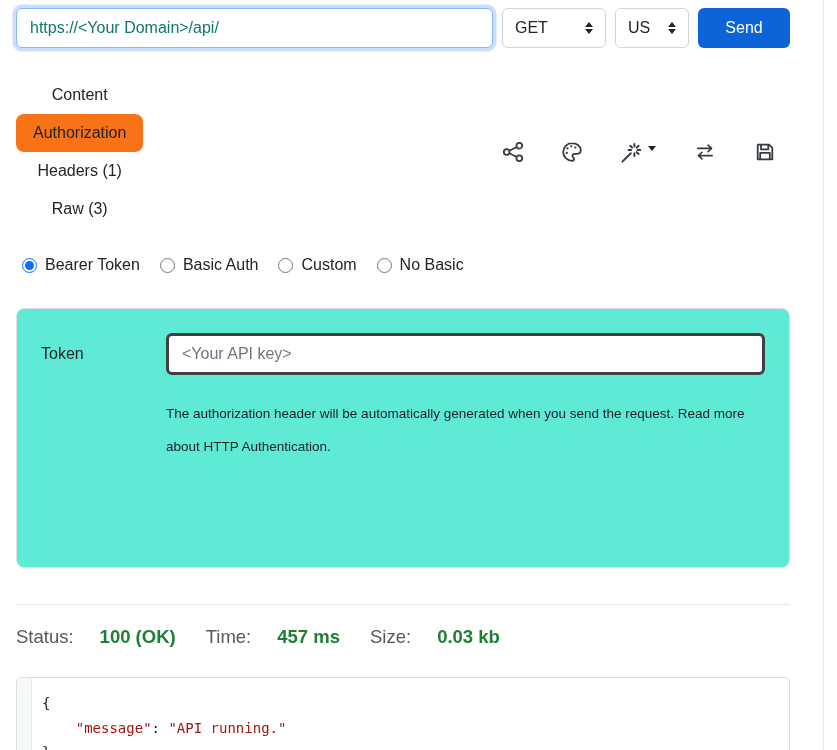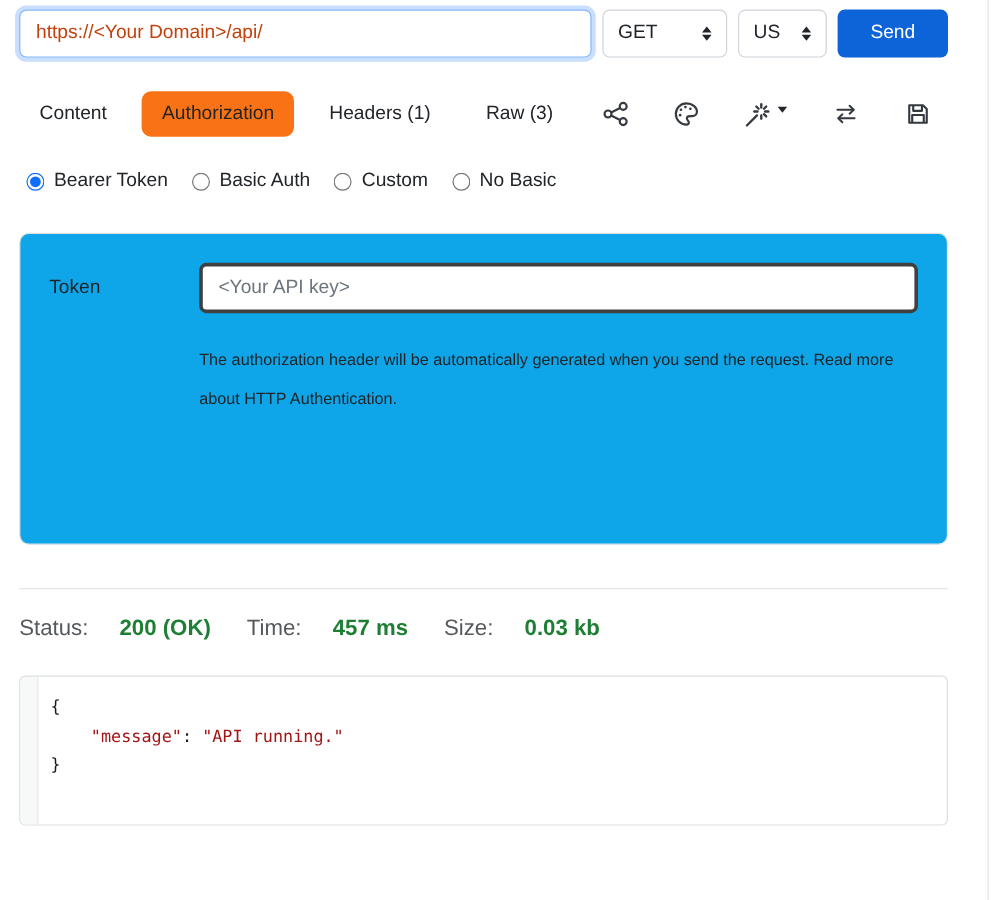--- a/index.html
+++ b/index.html
@@ -13,21 +13,21 @@
   }
   .v-divider {
     position: absolute; left: 823px; top: 0; bottom: 0;
     width: 1px; background: #e4e7ea;
   }
   .content { position: absolute; left: 16px; top: 0; width: 774px; }
 
   
   .url-row { display: flex; gap: 9px; margin-top: 8px; align-items: center; }
   .url-input {
-    flex: 1; height: 40px; font-size: 16px; color: #c2410c;
+    flex: 1; height: 40px; font-size: 16px; color: #0f766e;
     border: 1px solid #86b7fe; border-radius: 6px; padding: 16px 13px;
     outline: none; box-shadow: 0 0 0 3.5px rgba(13,110,253,.22);
     font-family: inherit;
   }
   .select-box {
     height: 40px; border: 1px solid #ced4da; border-radius: 6px;
     display: flex; align-items: center; justify-content: space-between;
     padding: 0 12px; font-size: 16px; background: #fff; cursor: pointer;
   }
   .select-method { width: 104px; }
@@ -36,21 +36,21 @@
   .tri-up { width:0; height:0; border-left:4px solid transparent; border-right:4px solid transparent; border-bottom:5px solid #212529; }
   .tri-down { width:0; height:0; border-left:4px solid transparent; border-right:4px solid transparent; border-top:5px solid #212529; }
   .send-btn {
     width: 92px; height: 40px; border: none; border-radius: 6px;
     background: #0d64d8; color: #fff; font-size: 16px; cursor: pointer;
     font-family: inherit;
   }
 
   
   .tabs-row { display: flex; justify-content: space-between; align-items: center; margin-top: 28px; }
-  .tabs { display: flex; gap: 12px; align-items: center; }
+  .tabs { display: flex; align-items: center; flex-direction: column; }
   .tab {
     font-size: 16px; padding: 10px 17px; border-radius: 8px;
     color: #212529; cursor: pointer; white-space: nowrap;
   }
   .tab.active { background: #f97316; }
 
   .toolbar { display: flex; align-items: center; gap: 37px; padding-right: 14px; }
   .tool { display: flex; align-items: center; cursor: pointer; }
   .tool svg { display: block; }
   .wand-caret {
@@ -60,21 +60,21 @@
   }
 
   
   .auth-row { display: flex; align-items: center; gap: 20px; margin-top: 28px; padding-left: 6px; }
   .auth-opt { display: flex; align-items: center; gap: 8px; font-size: 16px; cursor: pointer; }
   .auth-opt input { width: 15px; height: 15px; accent-color: #0d6efd; margin: 0; }
 
   
   .panel {
     margin-top: 34px; height: 260px; border: 1px solid #dee2e6;
-    border-radius: 8px; padding: 24px; background: #0ea5e9;
+    border-radius: 8px; padding: 24px; background: #5eead4;
   }
   .token-row { display: flex; align-items: center; }
   .token-label { width: 125px; font-size: 16px; flex: none; }
   .token-input {
     flex: 1; height: 42px; border: 3px solid #404040; border-radius: 6px;
     padding: 0 13px; font-size: 16px; outline: none; color: #212529;
     font-family: inherit;
   }
   .token-input::placeholder { color: #6c757d; opacity: 1; }
   .help-text {
@@ -216,21 +216,21 @@
       <input class="token-input" type="text" placeholder="&lt;Your API key&gt;" style="">
     </div>
     <div class="help-text">The authorization header will be automatically generated when you send the request. Read more about HTTP Authentication.</div>
   </div>
 
   <hr class="section-divider">
 
   <div class="status-row">
     <div class="stat">
       <span class="stat-label">Status:</span>
-      <span class="stat-value">200 (OK)</span>
+      <span class="stat-value">100 (OK)</span>
     </div>
     <div class="stat">
       <span class="stat-label">Time:</span>
       <span class="stat-value">457 ms</span>
     </div>
     <div class="stat">
       <span class="stat-label">Size:</span>
       <span class="stat-value">0.03 kb</span>
     </div>
   </div>

